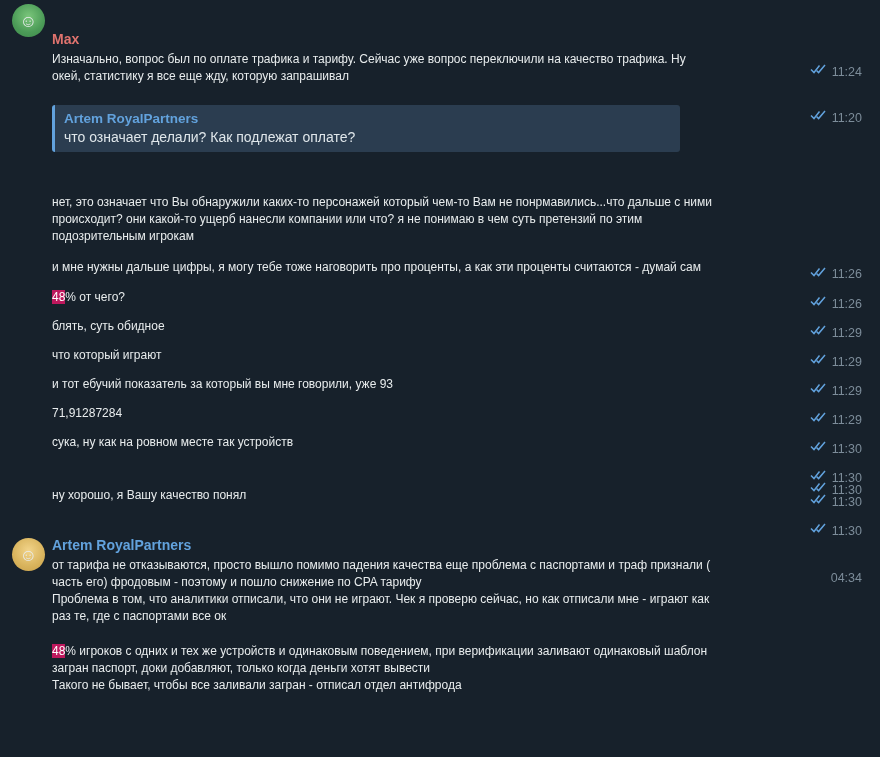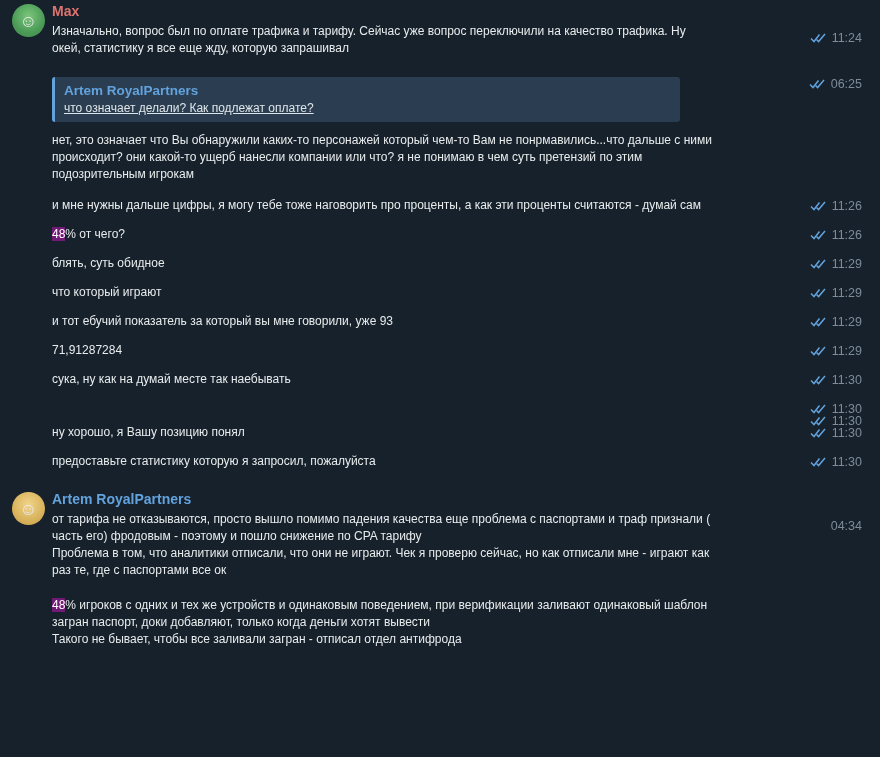--- a/index.html
+++ b/index.html
@@ -62,21 +62,21 @@
     flex: 1 1 auto;
     min-width: 0;
     padding-top: 2px;
   }
 
   .sender {
     font-size: 14px;
     font-weight: bold;
     margin: 0 0 2px 0;
   }
-  .sender.max { color: #e0736e; }
+  .sender.max { color: #e0736e; margin-top: 28px; }
   .sender.artem { color: #62a2dd; }
 
   .row {
     position: relative;
     padding: 6px 150px 6px 0;
   }
   .row .text {
     white-space: pre-wrap;
     word-wrap: break-word;
     color: #e8eced;
@@ -87,21 +87,21 @@
     position: absolute;
     right: 4px;
     top: 7px;
     display: flex;
     align-items: center;
     gap: 5px;
     font-size: 12.5px;
     color: #6d7f8f;
     white-space: nowrap;
   }
-  .meta .time { color: #7c8c99; }
+  .meta .time { color: #7c8c99; margin-top: 6px; }
   .checks {
     display: inline-block;
     width: 17px;
     height: 12px;
     position: relative;
   }
   .checks svg { display:block; }
 
   
   .quote {
@@ -113,34 +113,33 @@
     margin: 2px 0 2px 0;
   }
   .quote .q-name {
     color: #62a2dd;
     font-size: 13.5px;
     font-weight: bold;
     line-height: 1.3;
   }
   .quote .q-text {
     color: #dfe6ea;
-    font-size: 12px;
+    font-size: 14px;
     line-height: 1.35;
-    text-decoration: underline;
   }
 
   .sel {
-    background: #701a75;
+    background: #be185d;
     color: #ffffff;
   }
 
   .first-text {
     padding-top: 0;
   }
-  .tight { padding-top: 2px; padding-bottom: 2px; }
+  .tight { padding-top: 2px; padding-bottom: 2px; margin-top: 32px; }
   .spacer-sm { height: 6px; }
   .spacer-md { height: 12px; }
 </style>
 </head>
 <body>
 
 <div id="chat">
 
   <div class="msg-group">
     <div class="avatar-col">
@@ -171,21 +170,21 @@
           <div class="q-name">Artem RoyalPartners</div>
           <div class="q-text">что означает делали? Как подлежат оплате?</div>
         </div>
         <div class="meta">
           <span class="checks">
             <svg width="17" height="12" viewBox="0 0 17 12">
                 <path d="M1 6.5 L4 9.5 L9.5 2.5" fill="none" stroke="#62a2dd" stroke-width="1.5"></path>
                 <path d="M6.5 7.5 L8.6 9.6 L15 2" fill="none" stroke="#62a2dd" stroke-width="1.5"></path>
               </svg>
           </span>
-          <span class="time">06:25</span>
+          <span class="time">11:20</span>
         </div>
       </div>
 
       <div class="row tight">
         <div class="text">нет, это означает что Вы обнаружили каких-то персонажей который чем-то Вам не понрмавились...что дальше с ними происходит? они какой-то ущерб нанесли компании или что? я не понимаю в чем суть претензий по этим подозрительным игрокам</div>
       </div>
 
       <div class="spacer-sm"></div>
 
       <div class="row">
@@ -260,71 +259,70 @@
             <svg width="17" height="12" viewBox="0 0 17 12">
                 <path d="M1 6.5 L4 9.5 L9.5 2.5" fill="none" stroke="#62a2dd" stroke-width="1.5"></path>
                 <path d="M6.5 7.5 L8.6 9.6 L15 2" fill="none" stroke="#62a2dd" stroke-width="1.5"></path>
               </svg>
           </span>
           <span class="time">11:29</span>
         </div>
       </div>
 
       <div class="row">
-        <div class="text">сука, ну как на думай месте так наебывать</div>
-        <div class="meta">
-          <span class="checks">
-            <svg width="17" height="12" viewBox="0 0 17 12">
-                <path d="M1 6.5 L4 9.5 L9.5 2.5" fill="none" stroke="#62a2dd" stroke-width="1.5"></path>
-                <path d="M6.5 7.5 L8.6 9.6 L15 2" fill="none" stroke="#62a2dd" stroke-width="1.5"></path>
-              </svg>
-          </span>
-          <span class="time">11:30</span>
-        </div>
-      </div>
-
-      <div class="row">
-        <div class="meta">
-          <span class="checks">
-            <svg width="17" height="12" viewBox="0 0 17 12">
-                <path d="M1 6.5 L4 9.5 L9.5 2.5" fill="none" stroke="#62a2dd" stroke-width="1.5"></path>
-                <path d="M6.5 7.5 L8.6 9.6 L15 2" fill="none" stroke="#62a2dd" stroke-width="1.5"></path>
-              </svg>
-          </span>
-          <span class="time">11:30</span>
-        </div>
-      </div>
-
-      <div class="row">
-        <div class="meta">
-          <span class="checks">
-            <svg width="17" height="12" viewBox="0 0 17 12">
-                <path d="M1 6.5 L4 9.5 L9.5 2.5" fill="none" stroke="#62a2dd" stroke-width="1.5"></path>
-                <path d="M6.5 7.5 L8.6 9.6 L15 2" fill="none" stroke="#62a2dd" stroke-width="1.5"></path>
-              </svg>
-          </span>
-          <span class="time">11:30</span>
-        </div>
-      </div>
-
-      <div class="row">
-        <div class="text">ну хорошо, я Вашу позицию понял</div>
-        <div class="meta">
-          <span class="checks">
-            <svg width="17" height="12" viewBox="0 0 17 12">
-                <path d="M1 6.5 L4 9.5 L9.5 2.5" fill="none" stroke="#62a2dd" stroke-width="1.5"></path>
-                <path d="M6.5 7.5 L8.6 9.6 L15 2" fill="none" stroke="#62a2dd" stroke-width="1.5"></path>
-              </svg>
-          </span>
-          <span class="time">11:30</span>
-        </div>
-      </div>
-
-      <div class="row">
-        <div class="text">предоставьте статистику которую я запросил, пожалуйста</div>
+        <div class="text">сука, ну как на ровном месте так устройств</div>
+        <div class="meta">
+          <span class="checks">
+            <svg width="17" height="12" viewBox="0 0 17 12">
+                <path d="M1 6.5 L4 9.5 L9.5 2.5" fill="none" stroke="#62a2dd" stroke-width="1.5"></path>
+                <path d="M6.5 7.5 L8.6 9.6 L15 2" fill="none" stroke="#62a2dd" stroke-width="1.5"></path>
+              </svg>
+          </span>
+          <span class="time">11:30</span>
+        </div>
+      </div>
+
+      <div class="row">
+        <div class="meta">
+          <span class="checks">
+            <svg width="17" height="12" viewBox="0 0 17 12">
+                <path d="M1 6.5 L4 9.5 L9.5 2.5" fill="none" stroke="#62a2dd" stroke-width="1.5"></path>
+                <path d="M6.5 7.5 L8.6 9.6 L15 2" fill="none" stroke="#62a2dd" stroke-width="1.5"></path>
+              </svg>
+          </span>
+          <span class="time">11:30</span>
+        </div>
+      </div>
+
+      <div class="row">
+        <div class="meta">
+          <span class="checks">
+            <svg width="17" height="12" viewBox="0 0 17 12">
+                <path d="M1 6.5 L4 9.5 L9.5 2.5" fill="none" stroke="#62a2dd" stroke-width="1.5"></path>
+                <path d="M6.5 7.5 L8.6 9.6 L15 2" fill="none" stroke="#62a2dd" stroke-width="1.5"></path>
+              </svg>
+          </span>
+          <span class="time">11:30</span>
+        </div>
+      </div>
+
+      <div class="row">
+        <div class="text">ну хорошо, я Вашу качество понял</div>
+        <div class="meta">
+          <span class="checks">
+            <svg width="17" height="12" viewBox="0 0 17 12">
+                <path d="M1 6.5 L4 9.5 L9.5 2.5" fill="none" stroke="#62a2dd" stroke-width="1.5"></path>
+                <path d="M6.5 7.5 L8.6 9.6 L15 2" fill="none" stroke="#62a2dd" stroke-width="1.5"></path>
+              </svg>
+          </span>
+          <span class="time">11:30</span>
+        </div>
+      </div>
+
+      <div class="row">
         <div class="meta">
           <span class="checks">
             <svg width="17" height="12" viewBox="0 0 17 12">
                 <path d="M1 6.5 L4 9.5 L9.5 2.5" fill="none" stroke="#62a2dd" stroke-width="1.5"></path>
                 <path d="M6.5 7.5 L8.6 9.6 L15 2" fill="none" stroke="#62a2dd" stroke-width="1.5"></path>
               </svg>
           </span>
           <span class="time">11:30</span>
         </div>
       </div>

